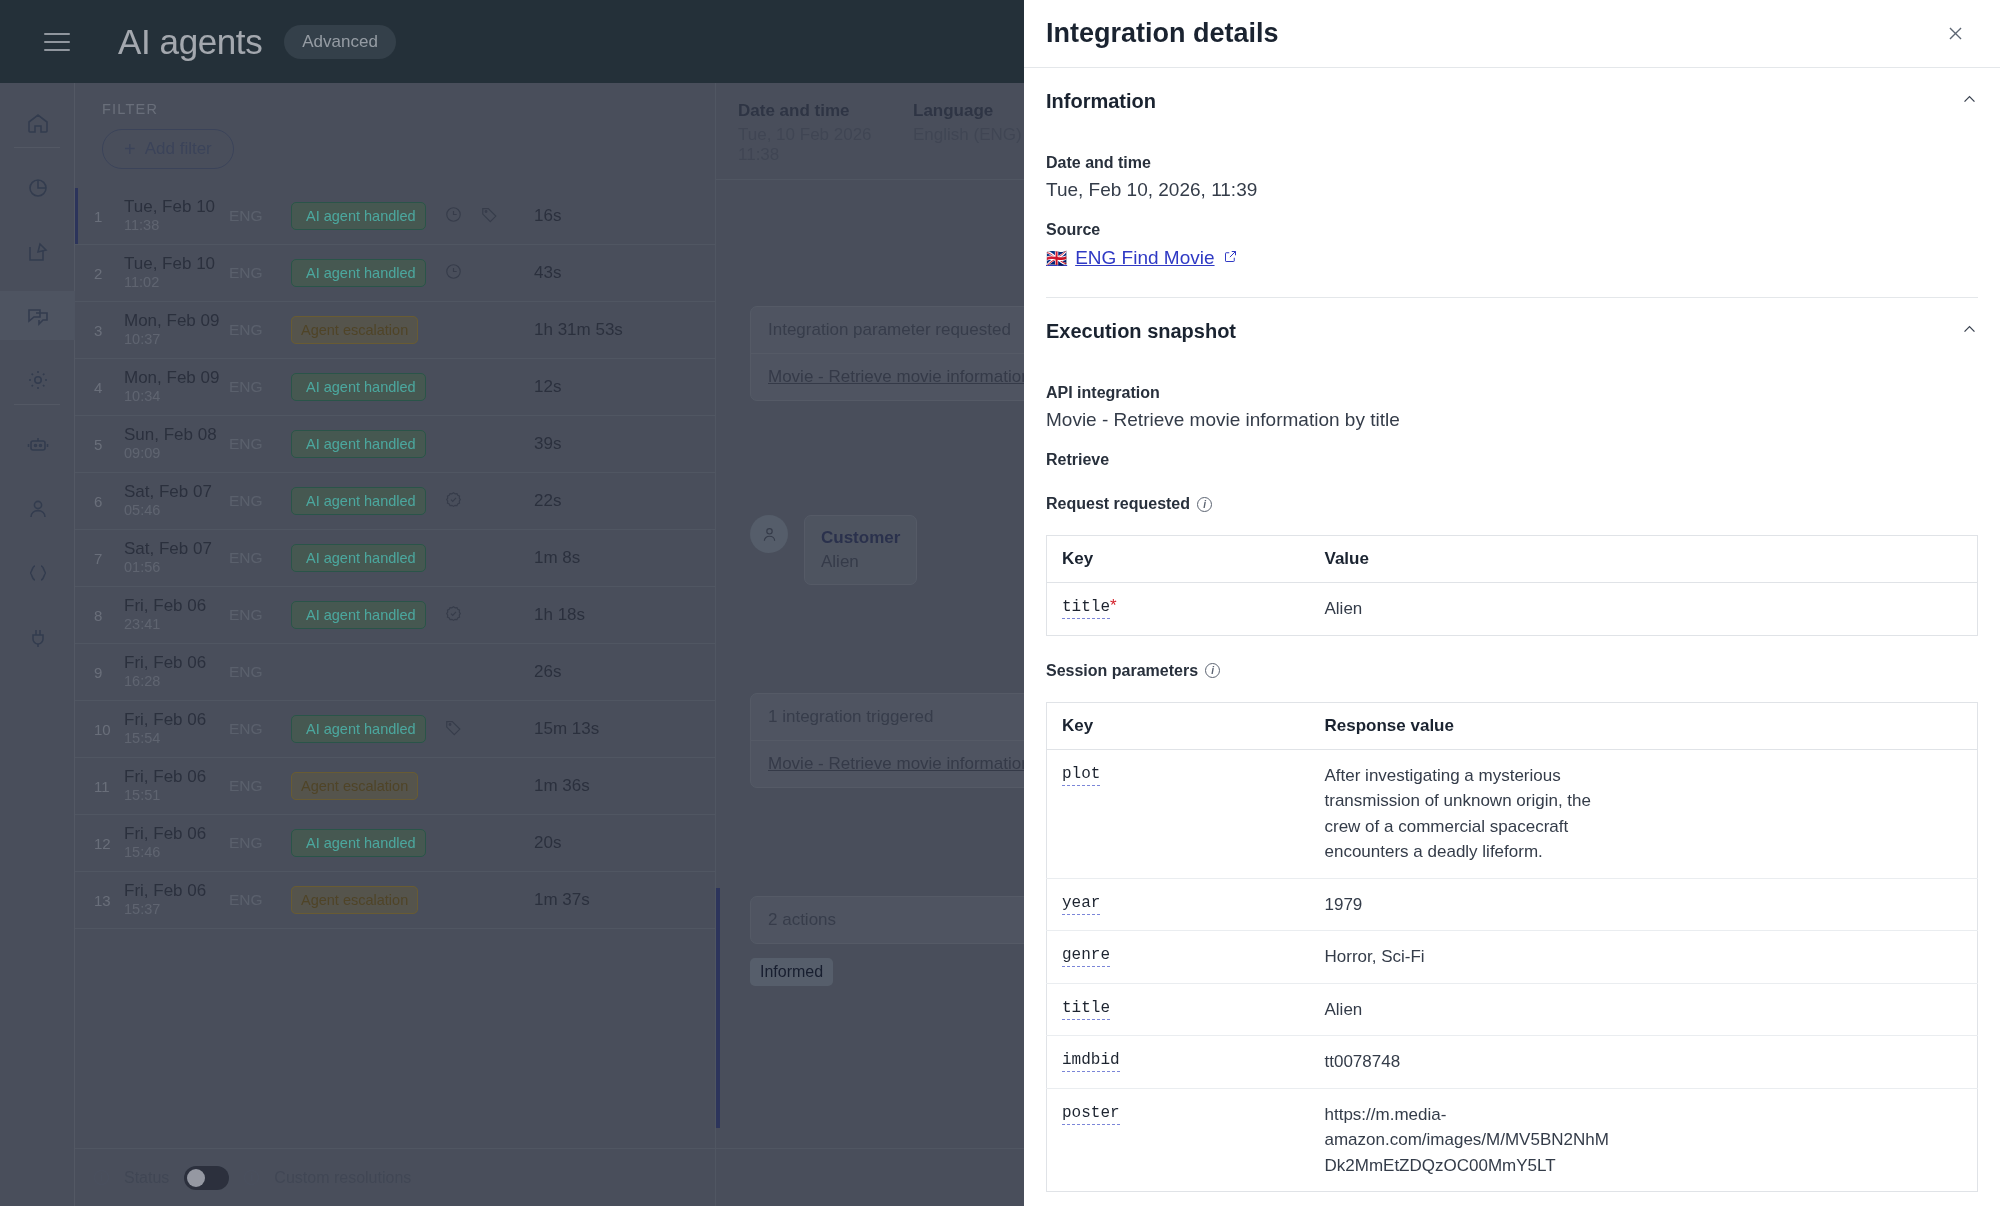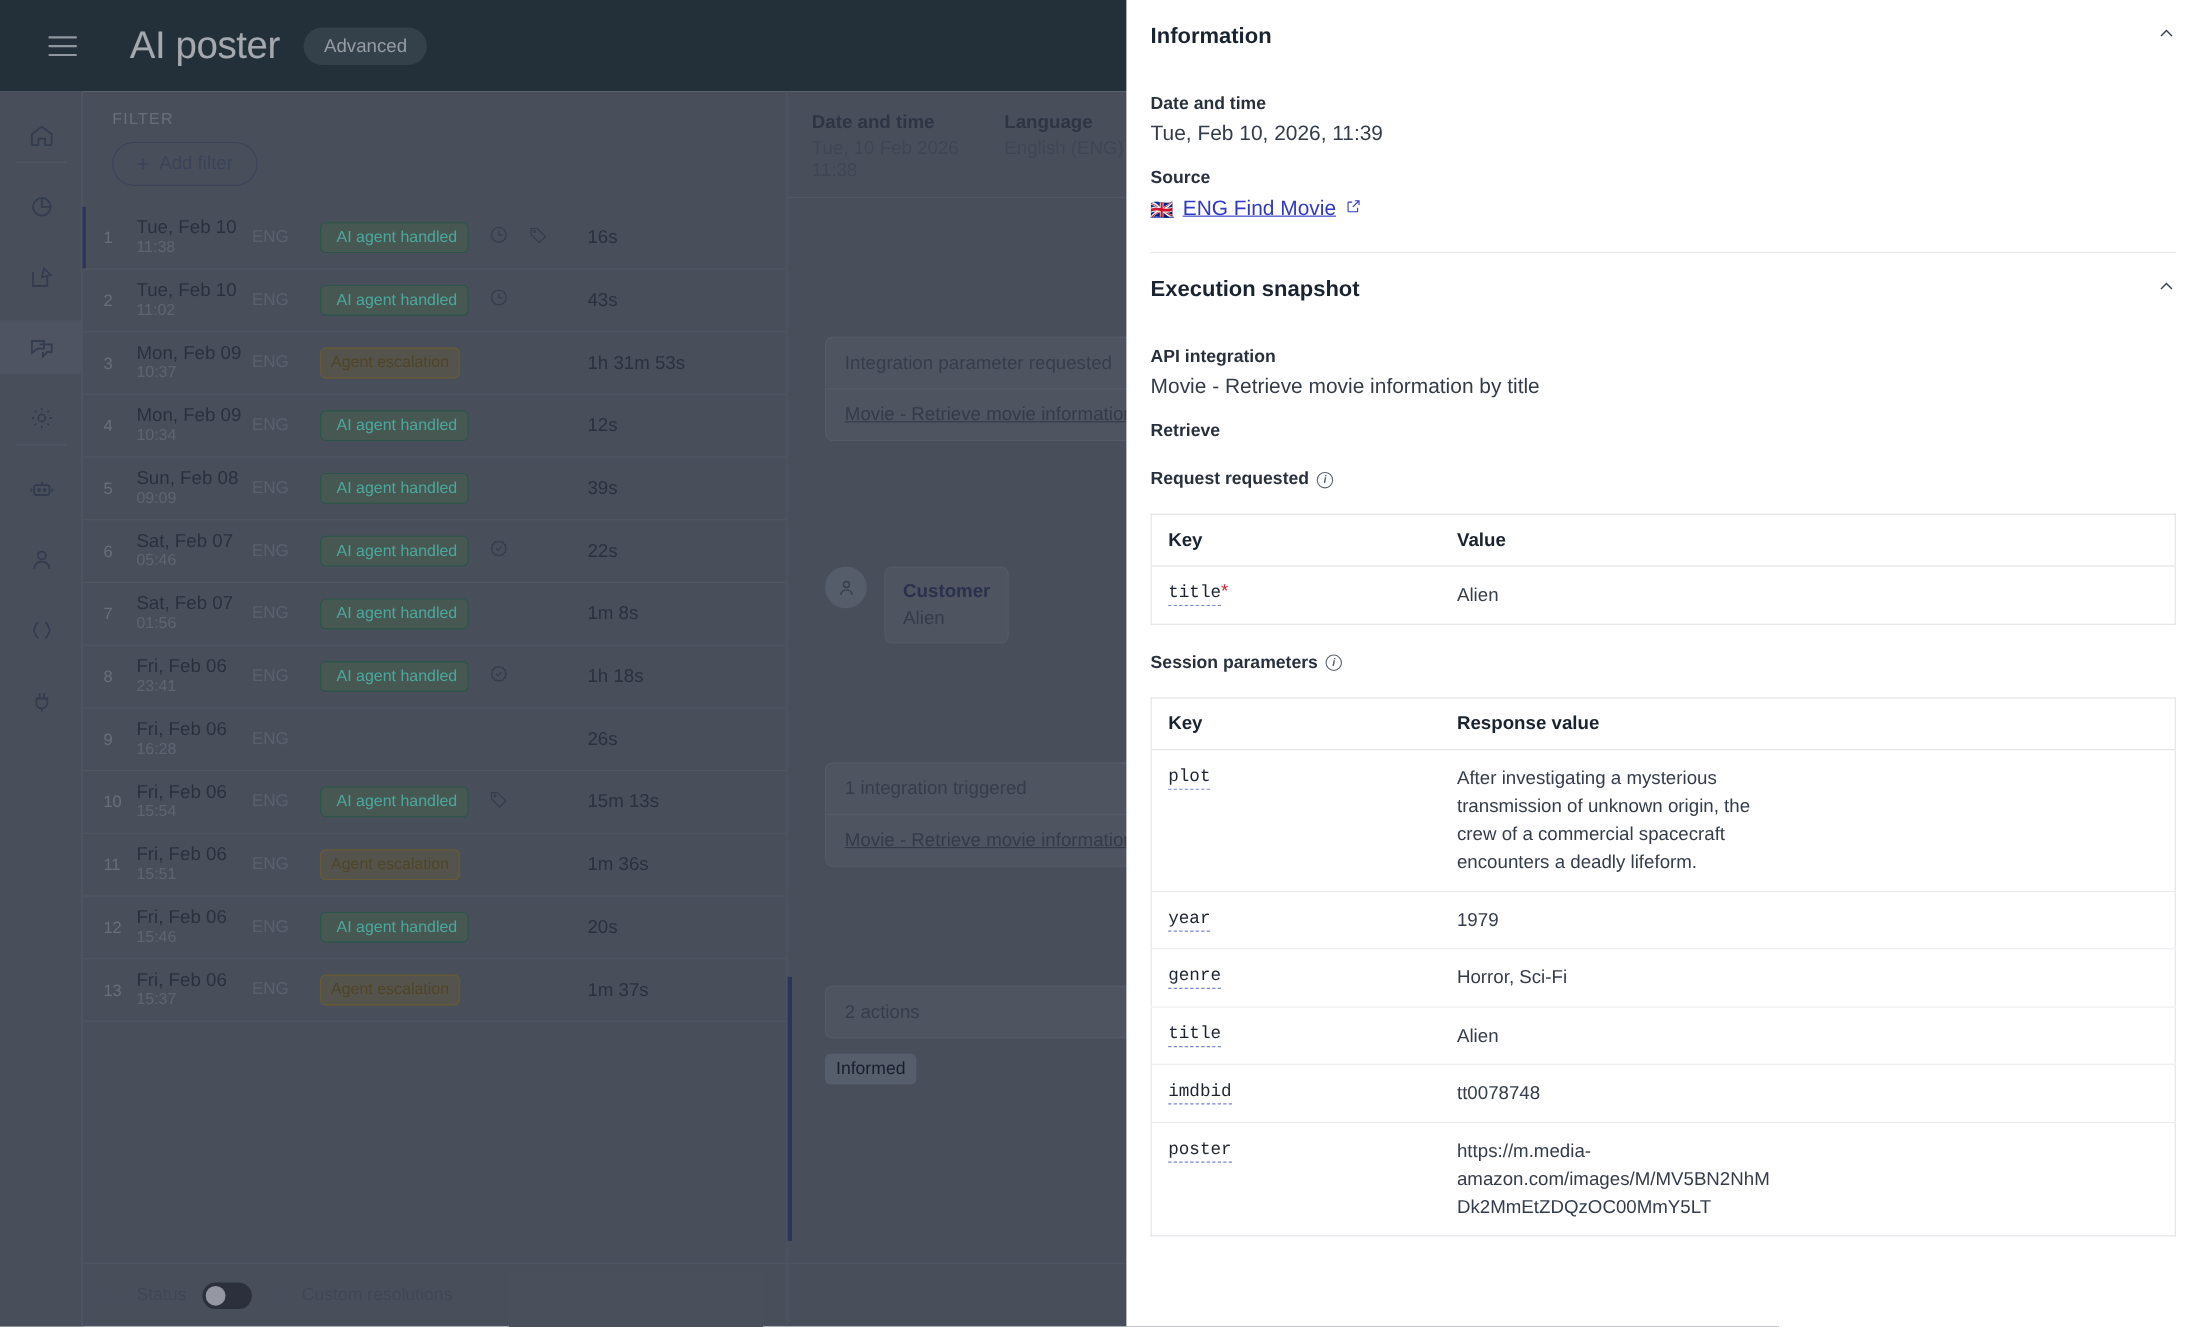--- a/index.html
+++ b/index.html
@@ -210,21 +210,21 @@
 <div class="app">
 
   <div class="bg-layer">
 
     <div class="topbar">
       <div class="hamburger">
           <i></i>
           <i></i>
           <i></i>
         </div>
-      <div class="app-title">AI poster</div>
+      <div class="app-title">AI agents</div>
       <div class="badge-advanced">Advanced</div>
     </div>
 
     <div class="body-area"></div>
 
     <div class="railbar">
       <div class="rail-gap"></div>
       <div class="rail-ico">
         <svg viewBox="0 0 24 24">
             <path d="M3 11l9-7 9 7v9a1 1 0 0 1-1 1h-5v-6H9v6H4a1 1 0 0 1-1-1z"></path>
@@ -573,20 +573,28 @@
       <div class="tr-footer">
         <b>18</b>
         <span>total conversations</span>
       </div>
     </div>
 
     <div class="dim"></div>
   </div>
 
   <div class="drawer">
+    <div class="drawer-head">
+      <div class="drawer-title">Integration details</div>
+      <div class="close-x">
+        <svg viewBox="0 0 24 24">
+            <path d="M5 5l14 14M19 5L5 19"></path>
+          </svg>
+      </div>
+    </div>
 
     <div class="section">
       <div class="section-head">
         <span>Information</span>
         <span class="chev">
           <svg viewBox="0 0 24 24">
               <path d="M5 15l7-7 7 7"></path>
             </svg>
         </span>
       </div>

